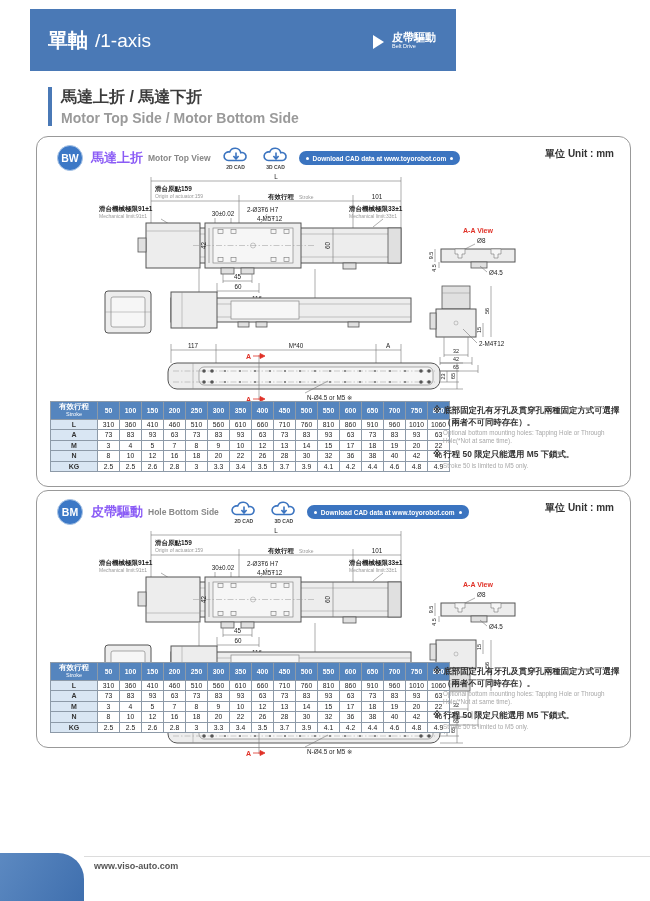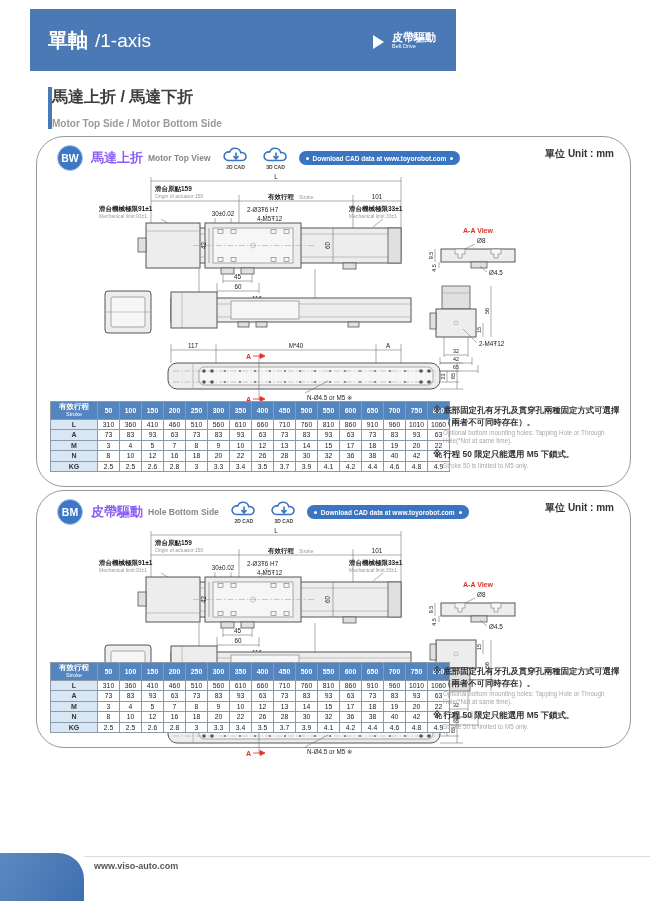--- a/index.html
+++ b/index.html
@@ -13,26 +13,26 @@
   .b-title{display:flex;align-items:baseline;gap:7px}
   .model{font-size:29px;font-weight:bold;letter-spacing:.5px}
   .p-cjk{font-size:20px;font-weight:bold}
   .p-en{font-size:19px}
   .drive{display:flex;align-items:flex-end;gap:8px}
   .tri{width:0;height:0;border-left:11px solid #fff;border-top:7px solid transparent;border-bottom:7px solid transparent}
   .drive-cjk{font-size:11px;font-weight:bold;line-height:1.15}
   .drive-en{font-size:5.5px}
 
   
-  .sec-title{position:absolute;left:48px;top:87px;border-left:4px solid #4a79b6;}
+  .sec-title{position:absolute;left:48px;top:87px;border-left:4px solid #4a79b6;padding-left:9px}
   .sec-cjk{font-size:16px;font-weight:bold;color:#3c3c3c}
-  .sec-en{font-size:10px;color:#9a9a9a;font-weight:bold;margin-top:10px}
+  .sec-en{font-size:14px;color:#9a9a9a;font-weight:bold;margin-top:2px}
 
   
-  .panel{position:absolute;left:36px;width:595px;border:1.5px solid #999;border-radius:28px;
+  .panel{position:absolute;left:36px;width:595px;border:1.5px solid #999;border-radius:12px;
          background:#fff;box-sizing:border-box}
   #panel1{top:136px;height:351px}
   #panel2{top:490px;height:258px}
   .p-head{position:absolute;left:20px;top:8px;display:flex;align-items:center;gap:8px}
   .badge{width:26px;height:26px;border-radius:50%;background:#3c78c6;border:1.5px solid #a8c4e6;
          color:#fff;font-size:10.5px;font-weight:bold;display:flex;align-items:center;
          justify-content:center;box-sizing:border-box;flex:none}
   .pt-cjk{font-size:13px;font-weight:bold;color:#8b5cf6;white-space:nowrap}
   .pt-en{font-size:8.5px;color:#888;font-weight:bold;white-space:nowrap;margin-left:-3px}
   .cloud{display:flex;flex-direction:column;align-items:center;line-height:1;margin-left:2px}

